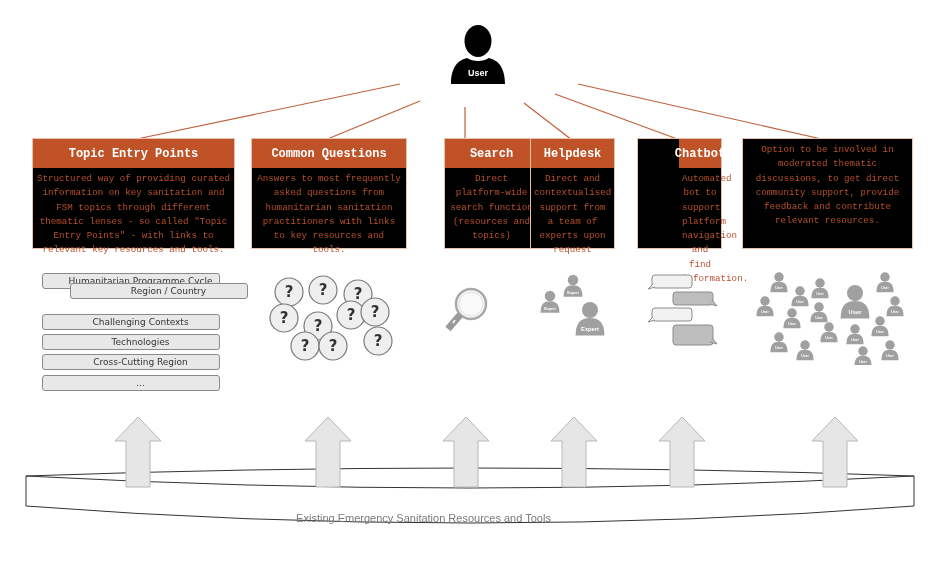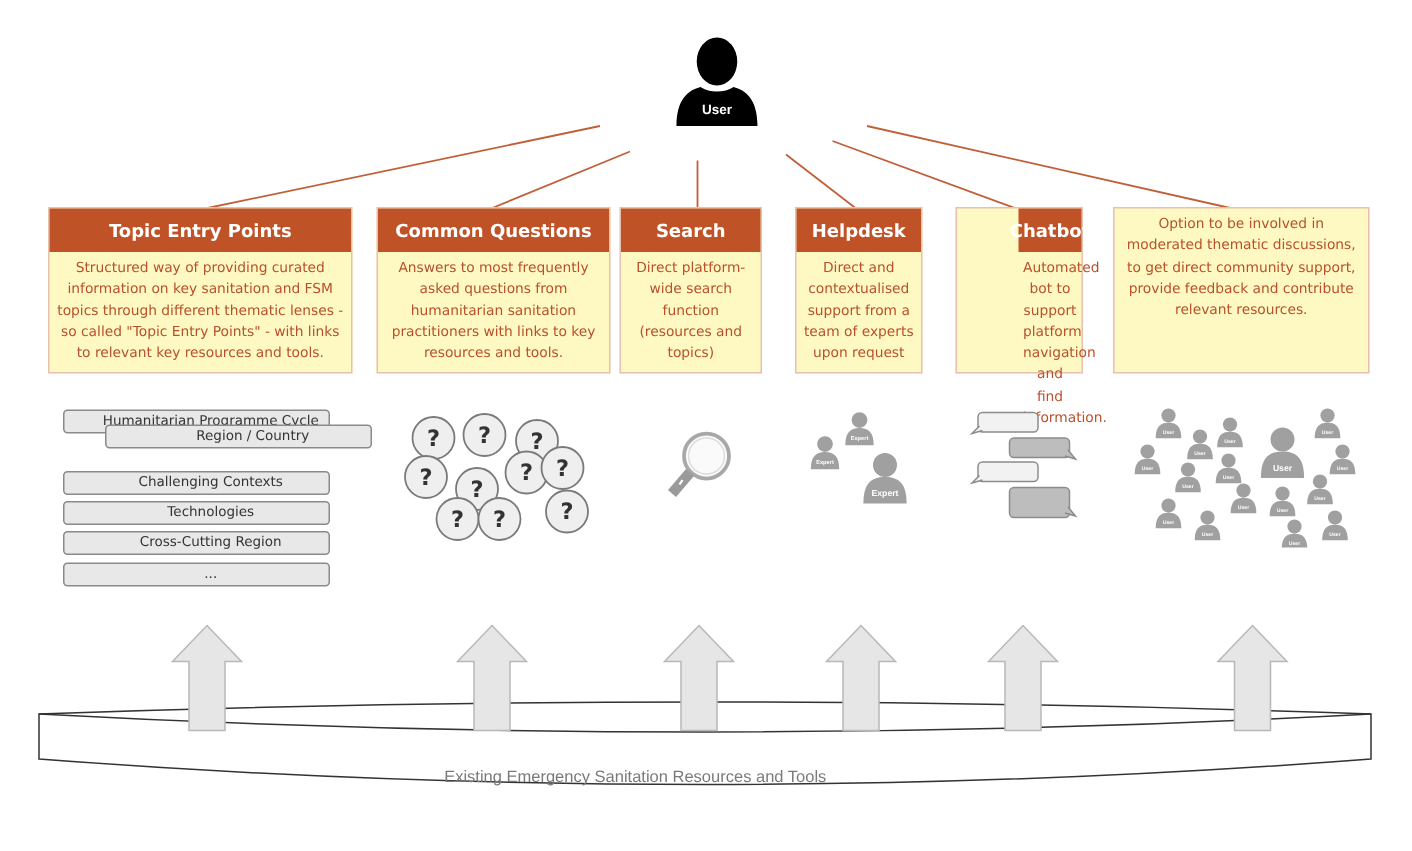--- a/index.html
+++ b/index.html
@@ -1,19 +1,19 @@
 <!DOCTYPE html>
 <html><head>
 <meta charset="utf-8">
 <style>
   html, body { margin:0; padding:0; background:#ffffff; }
   body { width:941px; height:567px; position:relative; overflow:hidden; font-family:"DejaVu Sans", sans-serif; }
   .abs { position:absolute; }
   svg.layer { position:absolute; left:0; top:0; }
-  .card { position:absolute; top:138px; height:111px; box-sizing:border-box; border:1px solid #e7c1ad; background:#fef9c3; }
+  .card { position:absolute; top:138px; height:111px; box-sizing:border-box; border:1px solid #e7c1ad; background:#000000;font-family:Liberation Mono, monospace; }
   .card-head { height:29px; background:#c05227; color:#fff; font-weight:bold; font-size:12px; display:flex; align-items:center; justify-content:center; white-space:nowrap; }
   .card-body { color:#b8502a; font-size:9.2px; line-height:14.3px; text-align:center; padding:4px 3px 0 3px; }
   .lens { position:absolute; left:42px; width:178px; height:16px; box-sizing:border-box; border:1px solid #8a8a8a; border-radius:3px; background:#e8e8e8; font-size:9px; color:#333; display:flex; align-items:center; justify-content:center;padding-left:19px; }
   .platform-label { position:absolute; left:0; width:847px; top:512px; text-align:center; font-size:11px; color:#7a7a7a; font-family:"Liberation Sans", sans-serif; }
   .user-label { position:absolute; left:448px; top:68px; width:60px; text-align:center; font-size:9px; font-weight:bold; color:#fff; font-family:"Liberation Sans", sans-serif; }
 </style>
 </head>
 <body>
 
 <svg class="layer" width="941" height="567">
@@ -32,21 +32,21 @@
 <div class="user-label">User</div>
 
 <div class="card" style="left:32px;width:203px;">
   <div class="card-head">Topic Entry Points</div>
   <div class="card-body">Structured way of providing curated information on key sanitation and FSM topics through different thematic lenses - so called "Topic Entry Points" - with links to relevant key resources and tools.</div>
 </div>
 <div class="card" style="left:251px;width:156px;">
   <div class="card-head">Common Questions</div>
   <div class="card-body">Answers to most frequently asked questions from humanitarian sanitation practitioners with links to key resources and tools.</div>
 </div>
-<div class="card" style="left:413px;width:95px;">
+<div class="card" style="left:444px;width:95px;">
   <div class="card-head">Search</div>
   <div class="card-body">Direct platform-wide search function (resources and topics)</div>
 </div>
 <div class="card" style="left:530px;width:85px;">
   <div class="card-head">Helpdesk</div>
   <div class="card-body">Direct and contextualised support from a team of experts upon request</div>
 </div>
 <div class="card" style="left:637px;width:85px;padding-left:41px;">
   <div class="card-head">Chatbot</div>
   <div class="card-body">Automated bot to support platform navigation and find information.</div>

